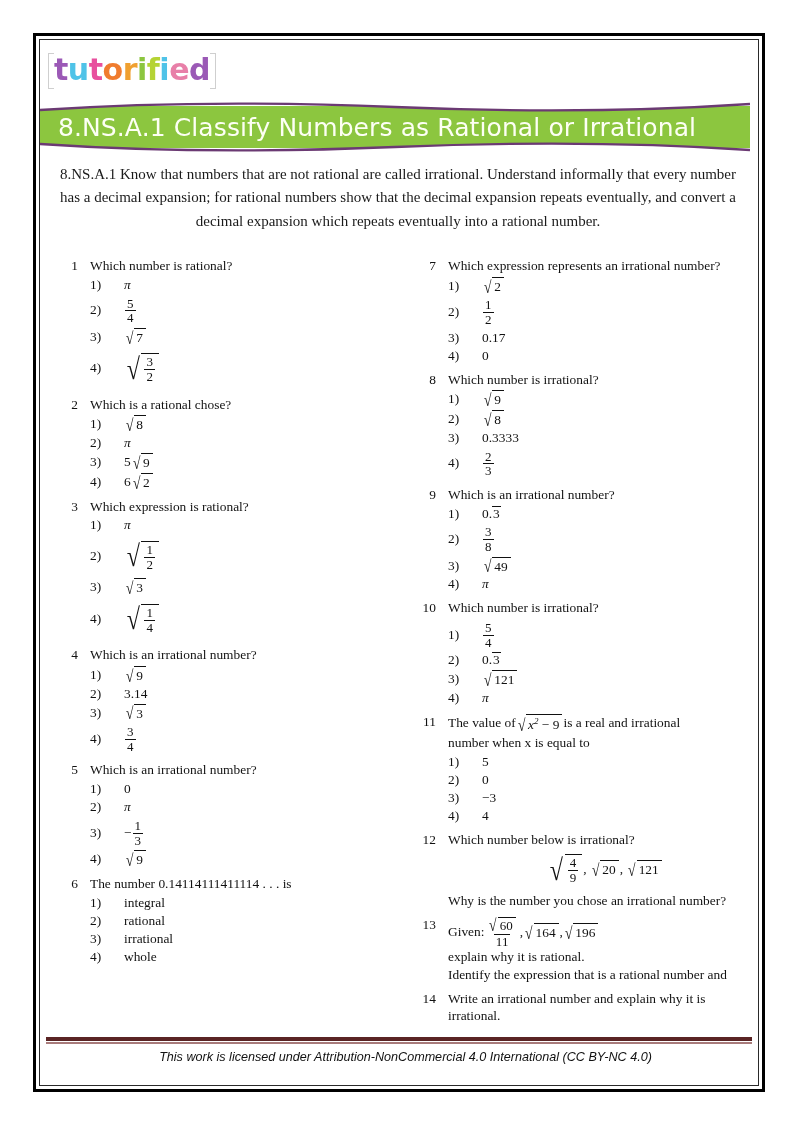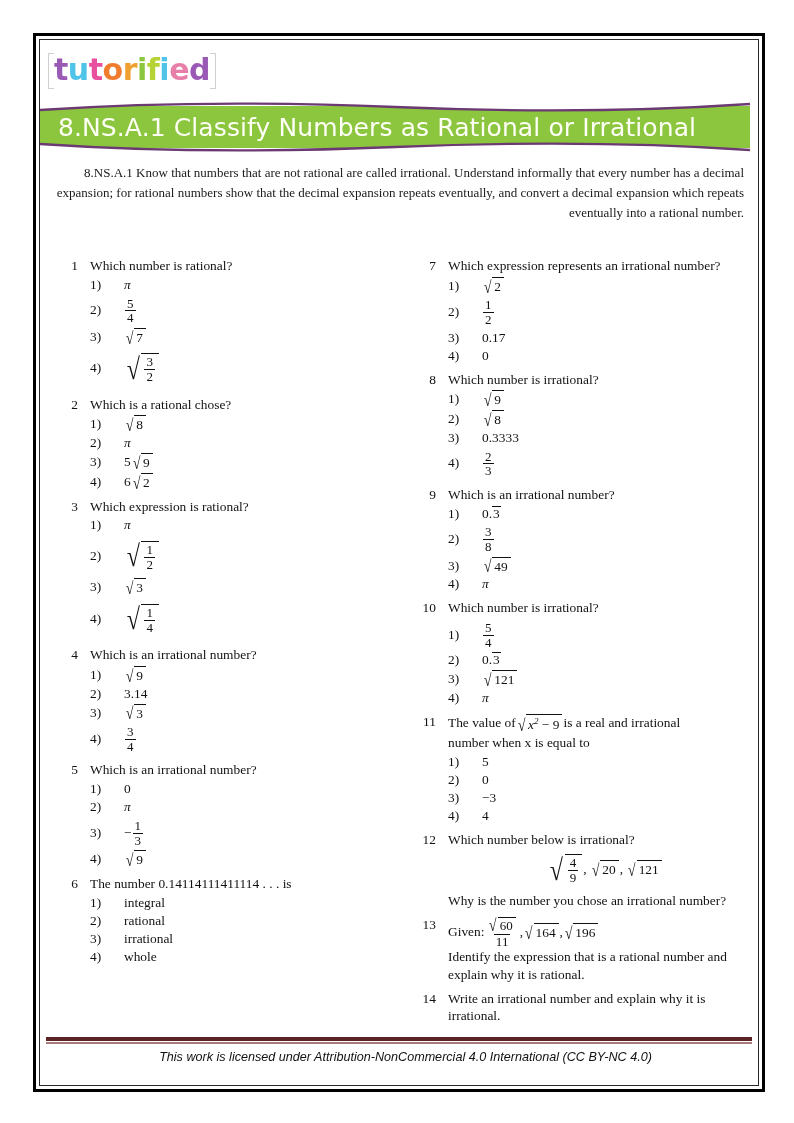--- a/index.html
+++ b/index.html
@@ -108,24 +108,24 @@
     white-space: nowrap;
   }
 
   
   #standard-desc {
     position: absolute;
     left: 12px;
     right: 14px;
     top: 123px;
     font-family: "Liberation Serif", serif;
-    font-size: 13px;
+    font-size: 15px;
     line-height: 1.55;
     color: #1a1a1a;
-    text-align: right;
+    text-align: center;
   }
 
   
   #questions {
     position: absolute;
     left: 0;
     right: 0;
     top: 218px;
     bottom: 55px;
   }
@@ -666,22 +666,22 @@
               <span class="sqrt">
                 <span class="radical">√</span>
                 <span class="rad-body">164</span>
               </span>
               <span>, </span>
               <span class="sqrt">
                 <span class="radical">√</span>
                 <span class="rad-body">196</span>
               </span>
             </span>
+            <span class="q-sub">explain why it is rational.</span>
             <span class="q-sub">Identify the expression that is a rational number and</span>
-            <span class="q-sub">explain why it is rational.</span>
           </div>
           <div class="q">
             <span class="q-num">14</span>
             <span class="q-text">Write an irrational number and explain why it is</span>
             <span class="q-sub">irrational.</span>
           </div>
         </div>
     </div>
 
     <div id="footer">

